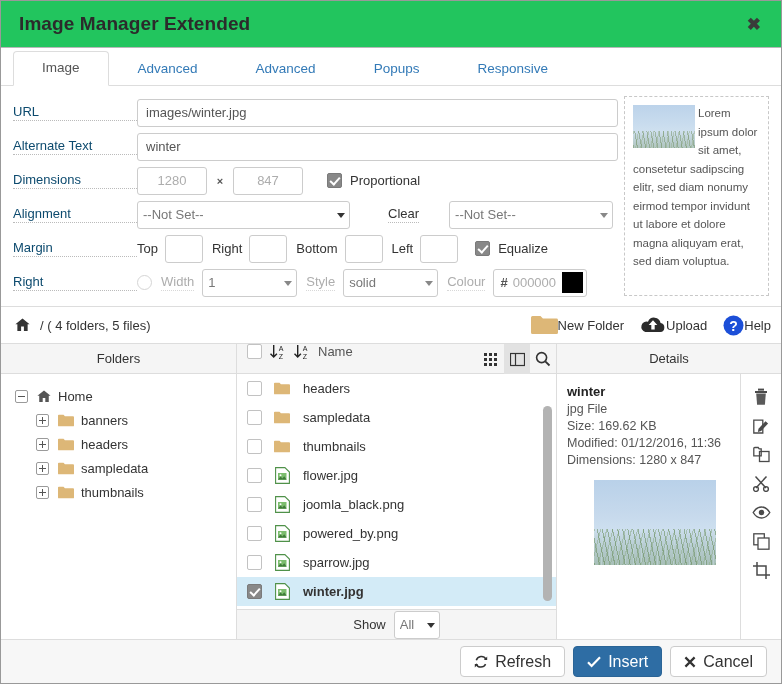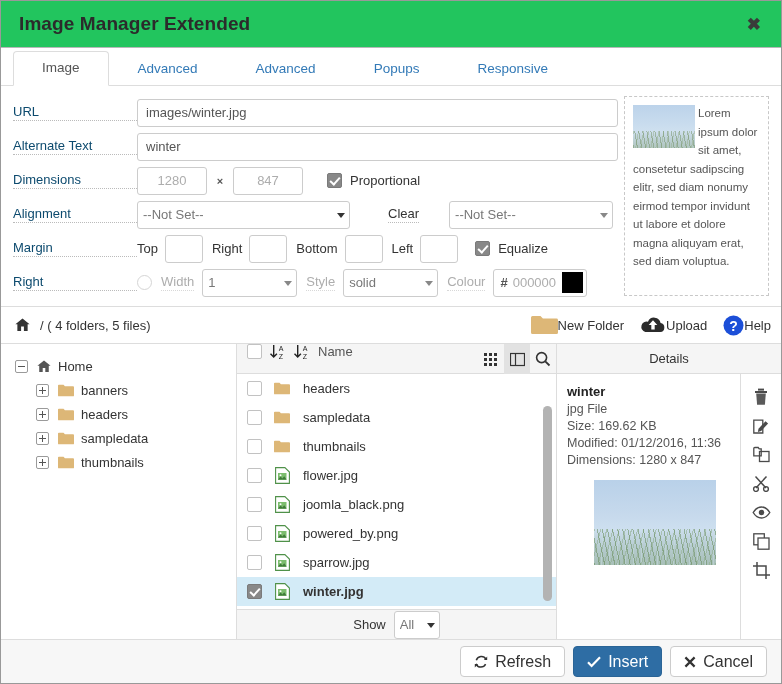--- a/index.html
+++ b/index.html
@@ -535,20 +535,21 @@
           <text x="10.5" y="15.7" font-family="Liberation Sans, sans-serif" font-size="14" font-weight="bold" fill="#fff" text-anchor="middle">?</text>
         </svg>
       </span>
       <span class="lbl">Help</span>
     </span>
   </div>
 
   <div class="panels">
 
     <div class="col-folders">
+      <div class="panel-head">Folders</div>
       <div class="tree">
 
         <div class="tree-row">
           <span class="toggle"></span>
           <span>
             <svg width="14" height="13" viewBox="0 0 16 15">
                 <path fill="#555" d="M8 0.6 0.4 6.6h2.1v7.2h4V9.2h3v4.6h4V6.6h2.1z"></path>
               </svg>
           </span>
           <span class="tree-label">Home</span>

